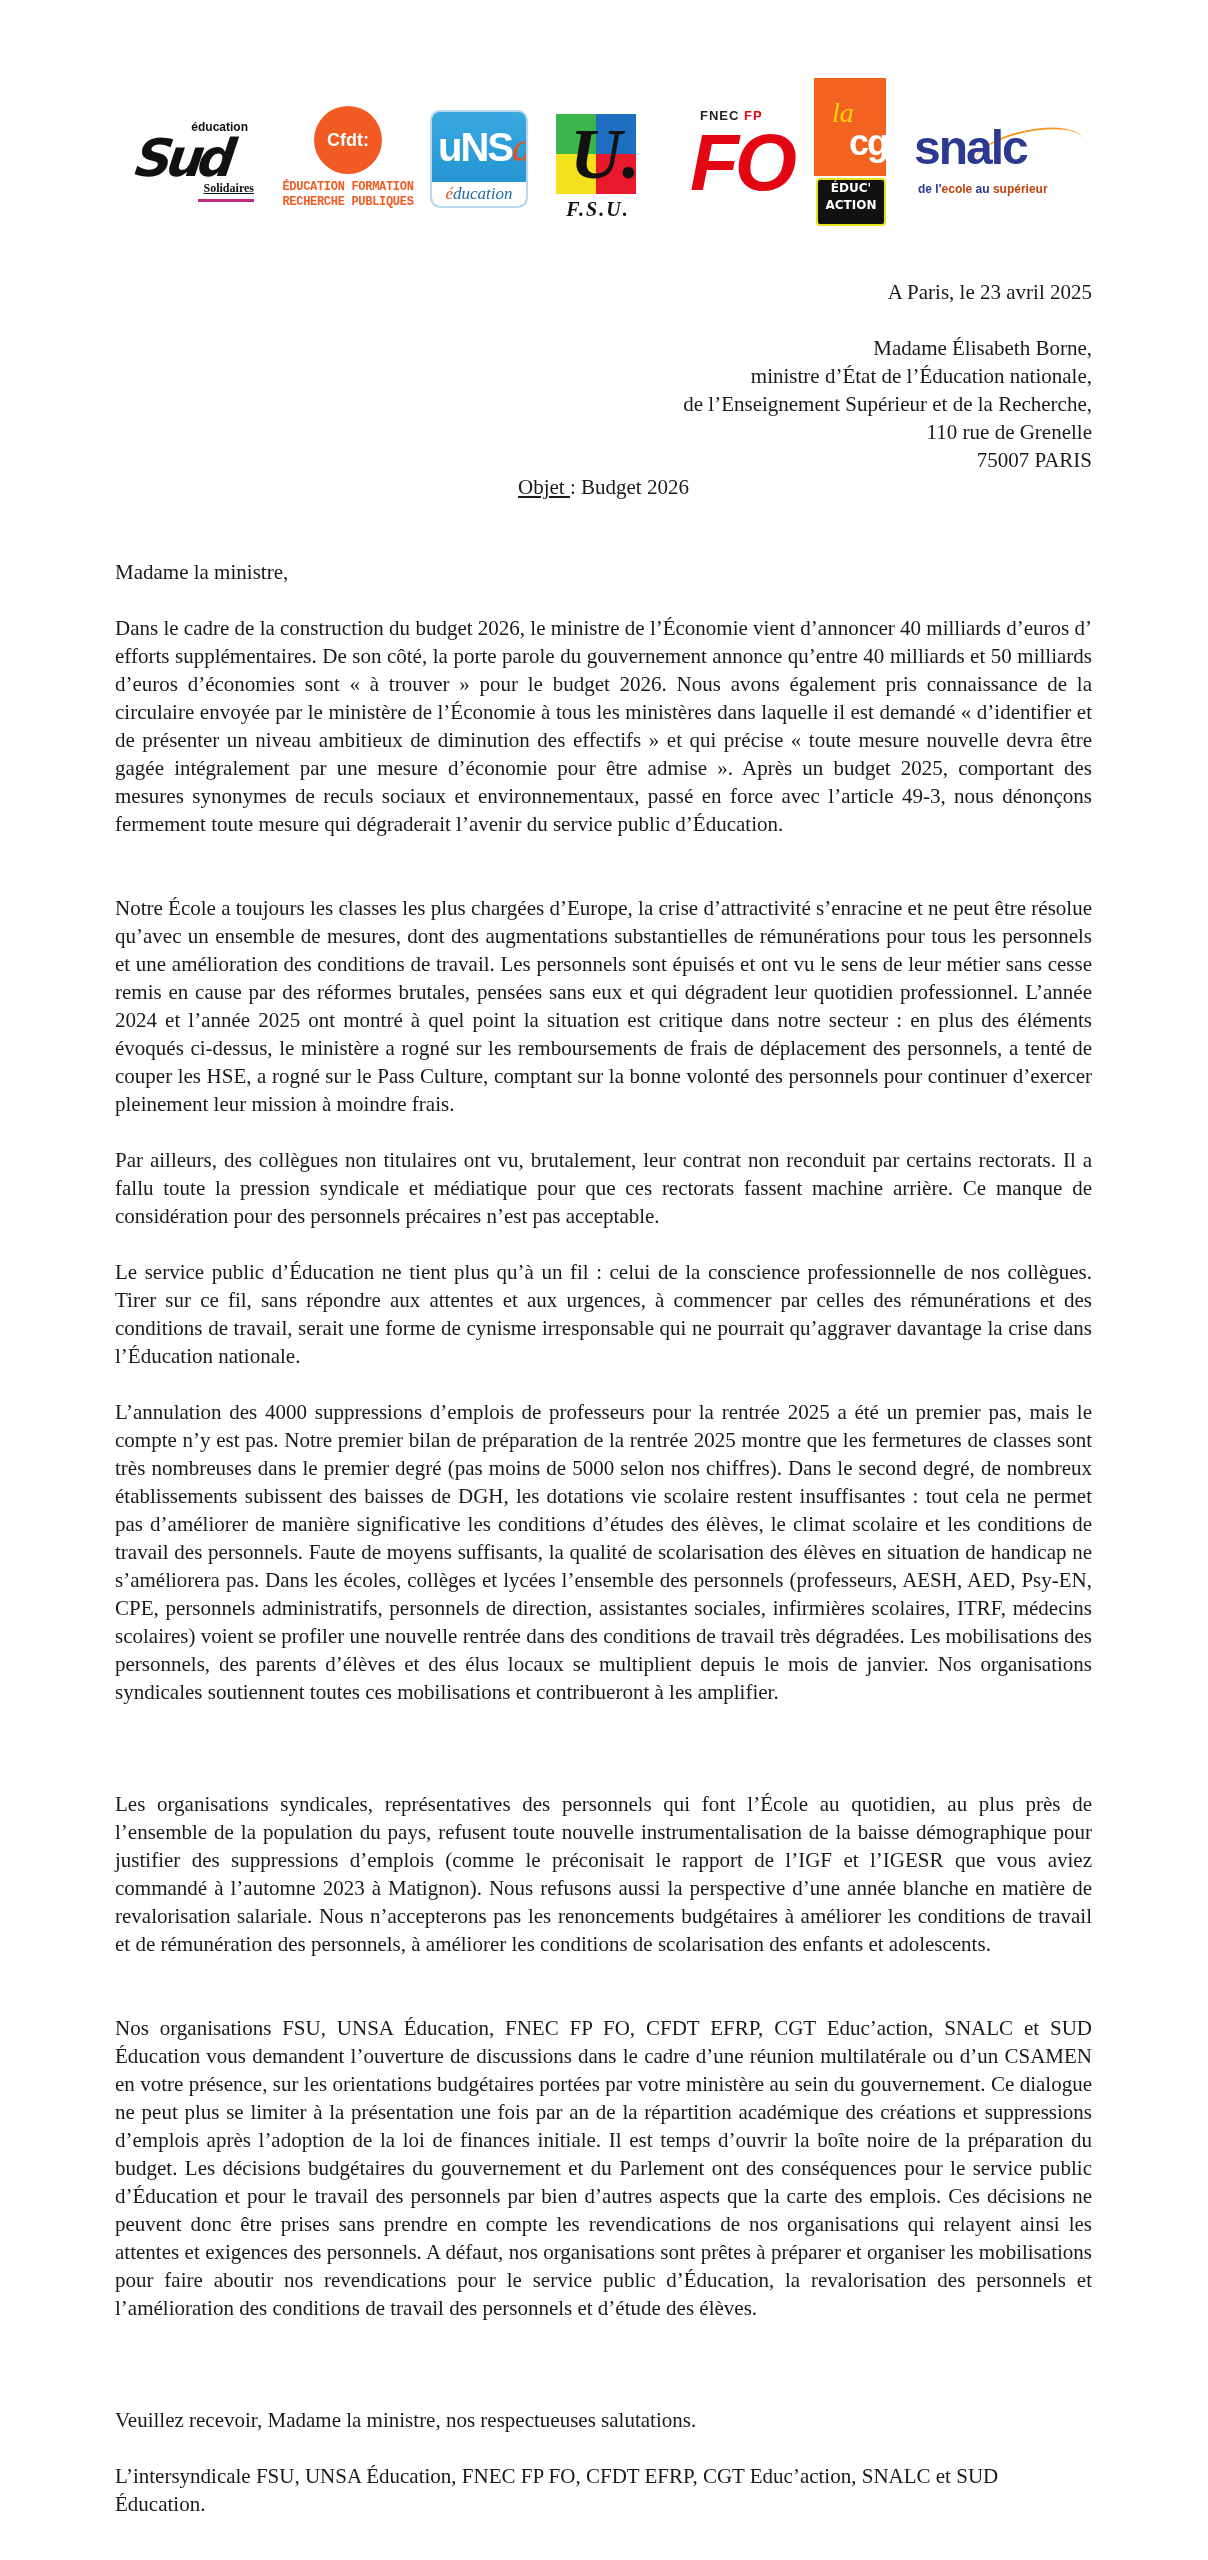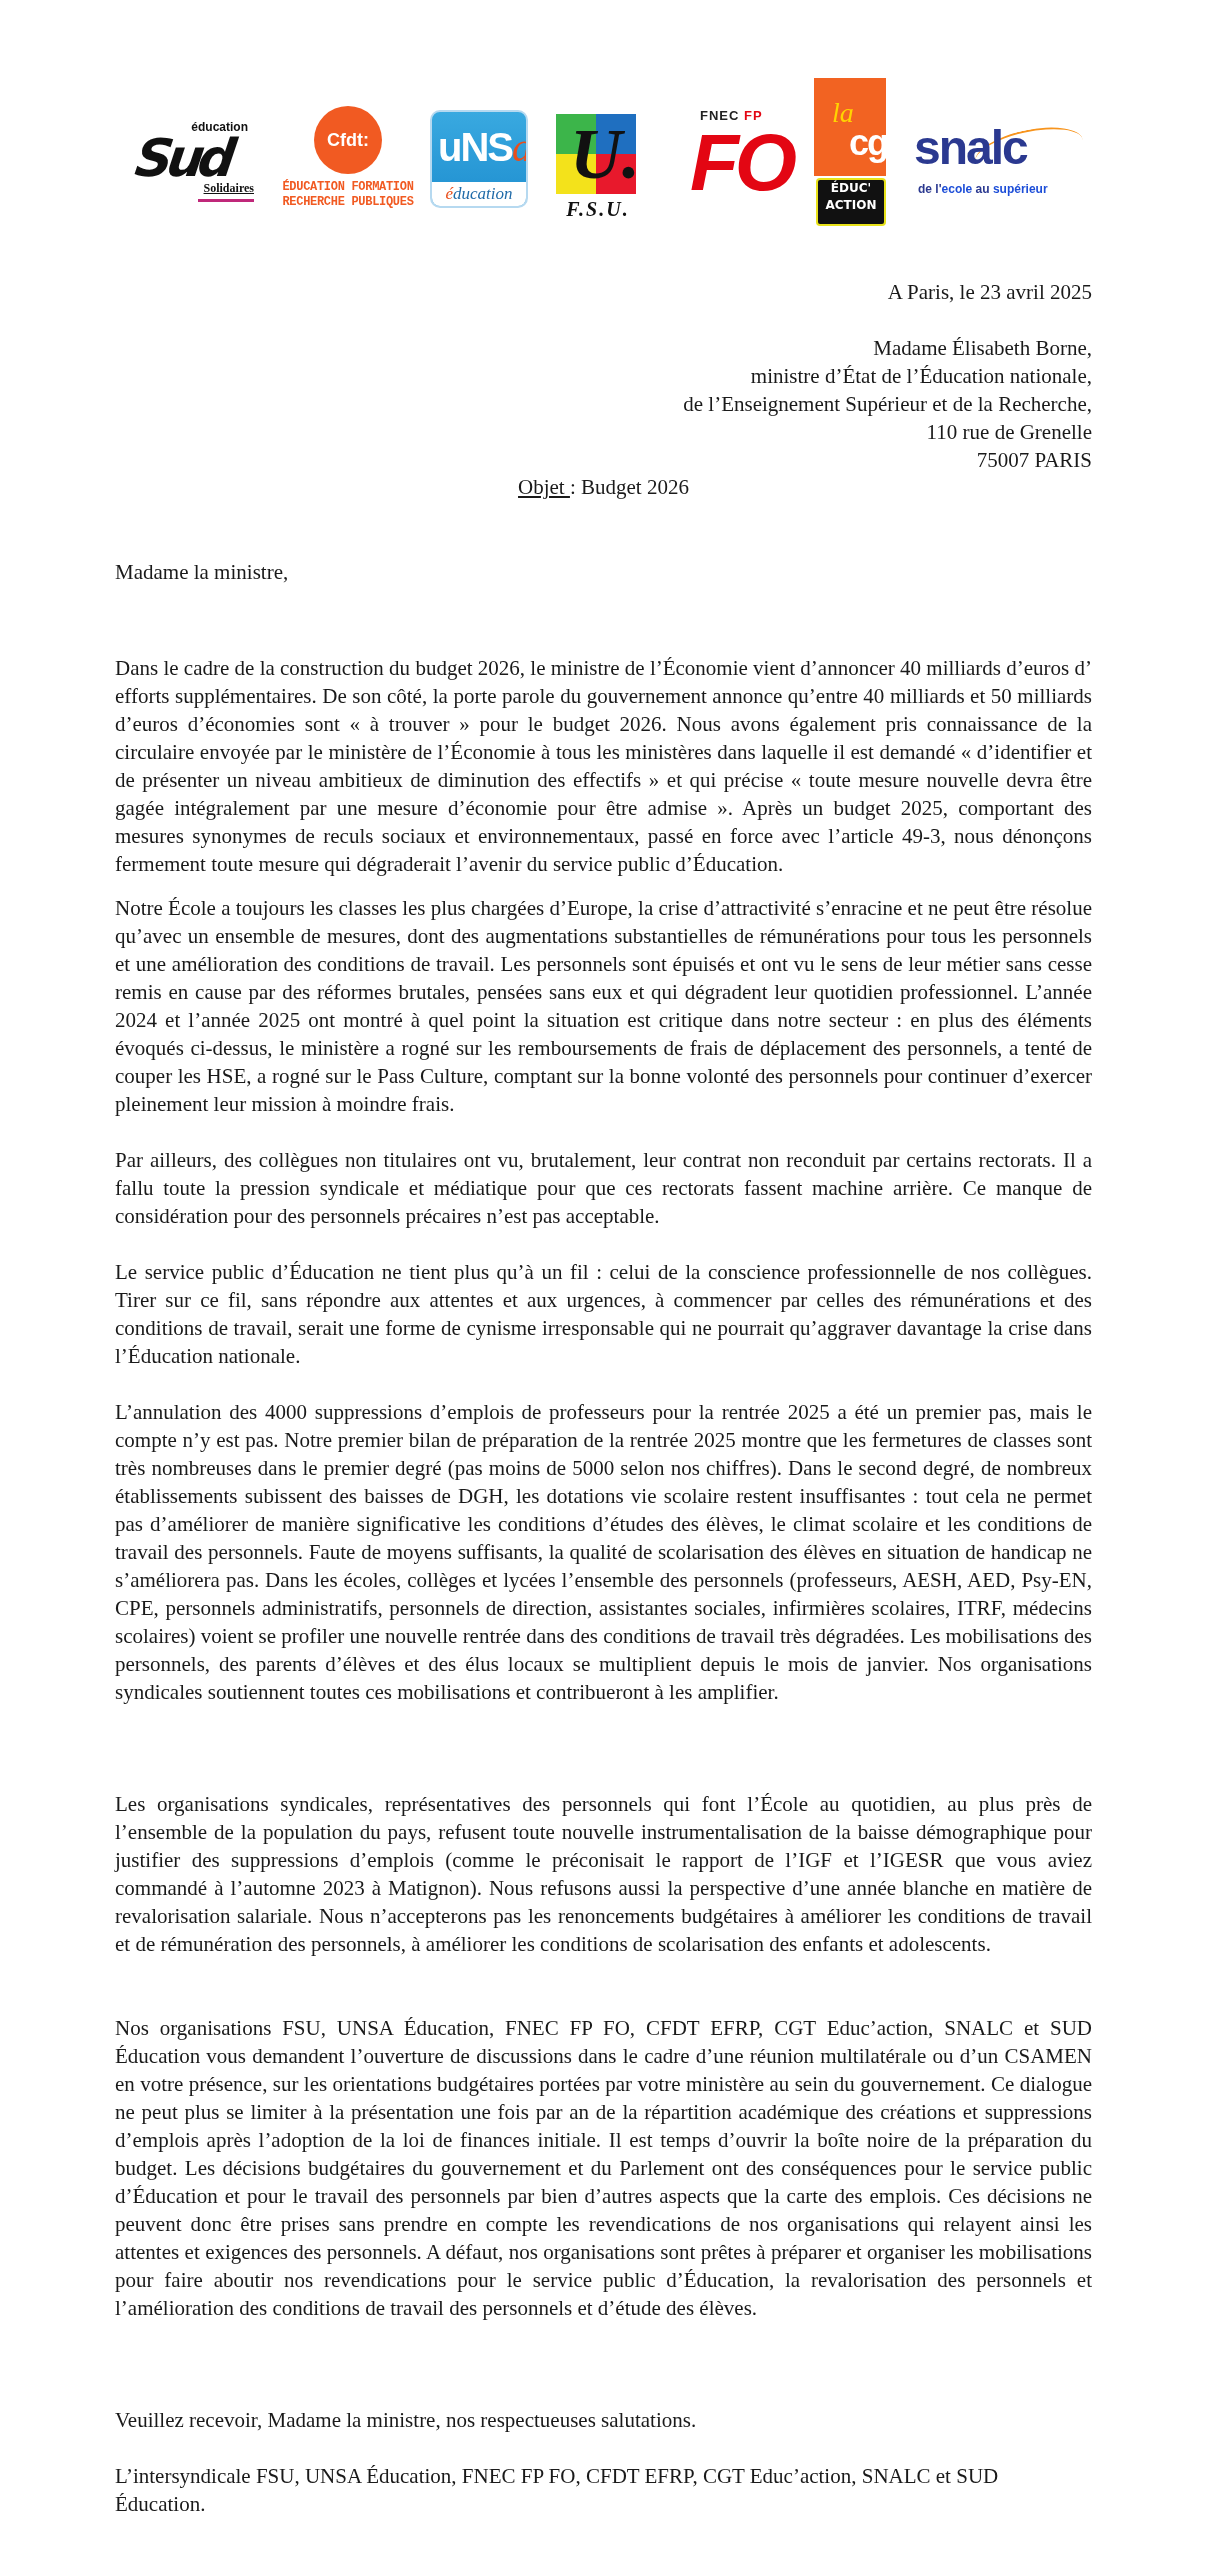--- a/index.html
+++ b/index.html
@@ -77,32 +77,32 @@
                border: 2px solid #e8e21a; }
 
     
     .logo-snalc { left: 784px; top: 48px; width: 176px; height: 80px; }
     .snalc-word { position: absolute; left: 0; top: 0; font-family: "Liberation Sans", sans-serif;
                   font-weight: bold; font-size: 48px; color: #2b3990; letter-spacing: -2px; }
     .snalc-swoosh { position: absolute; left: 60px; top: 10px; width: 110px; height: 40px;
                     border-top: 2px solid #f7941d; border-radius: 50% 50% 0 0; transform: rotate(-12deg); }
     .snalc-sub { position: absolute; left: 4px; top: 62px; font-family: "Liberation Sans", sans-serif;
                  font-weight: bold; font-size: 12px; color: #2b3990; }
-    .snalc-sub .o { color: #1d4ed8; }
+    .snalc-sub .o { color: #c2410c; }
 
     
     .letter { position: absolute; left: 115px; width: 977px; font-size: 21px; line-height: 28px; }
     .right-block { position: absolute; right: 116px; text-align: right; font-size: 21px; line-height: 28px; }
     .date { top: 278px; }
     .recipient { top: 334px; }
     .objet { top: 473px; font-weight: normal; text-align: center; }
     .objet .u { text-decoration: underline; }
     .salutation { top: 558px; }
     .para { text-align: justify; margin: 0; }
-    .p1 { top: 614px; margin-top: 40px; }
+    .p1 { top: 614px; }
     .p2 { top: 894px; }
     .p3 { top: 1146px; }
     .p4 { top: 1258px; }
     .p5 { top: 1398px; }
     .p6 { top: 1790px; }
     .p7 { top: 2014px; }
     .closing { top: 2406px; }
     .signature { top: 2462px; }
   </style>
 </head>

